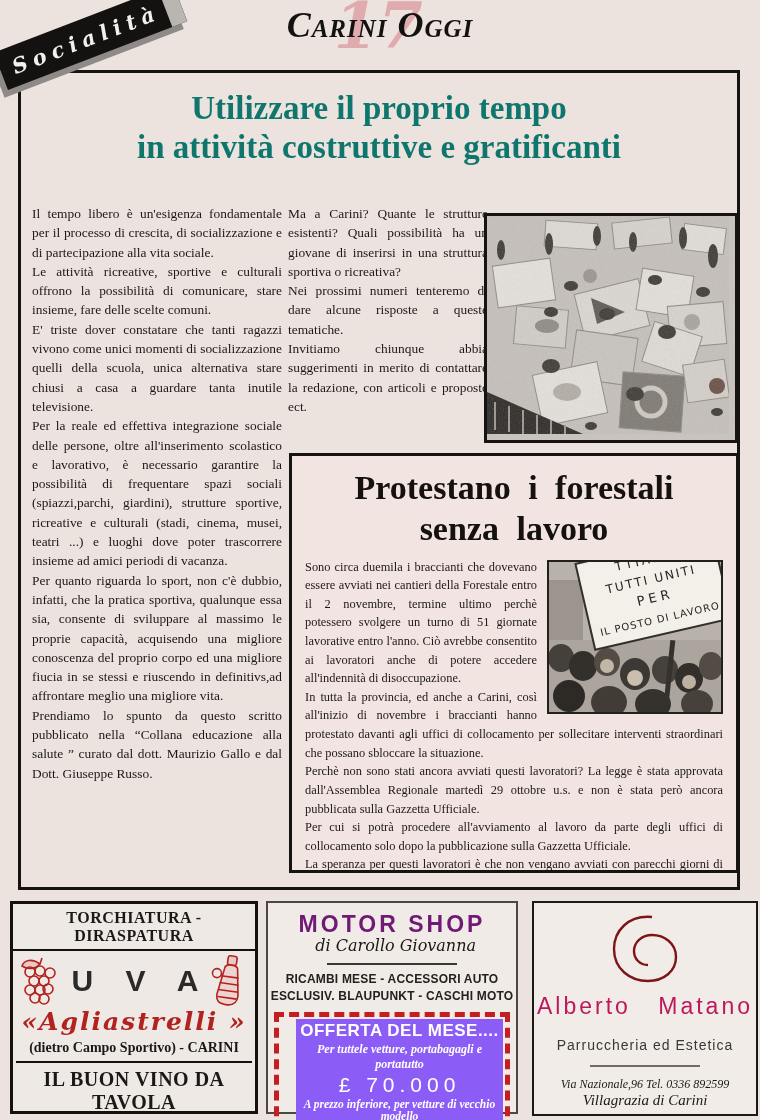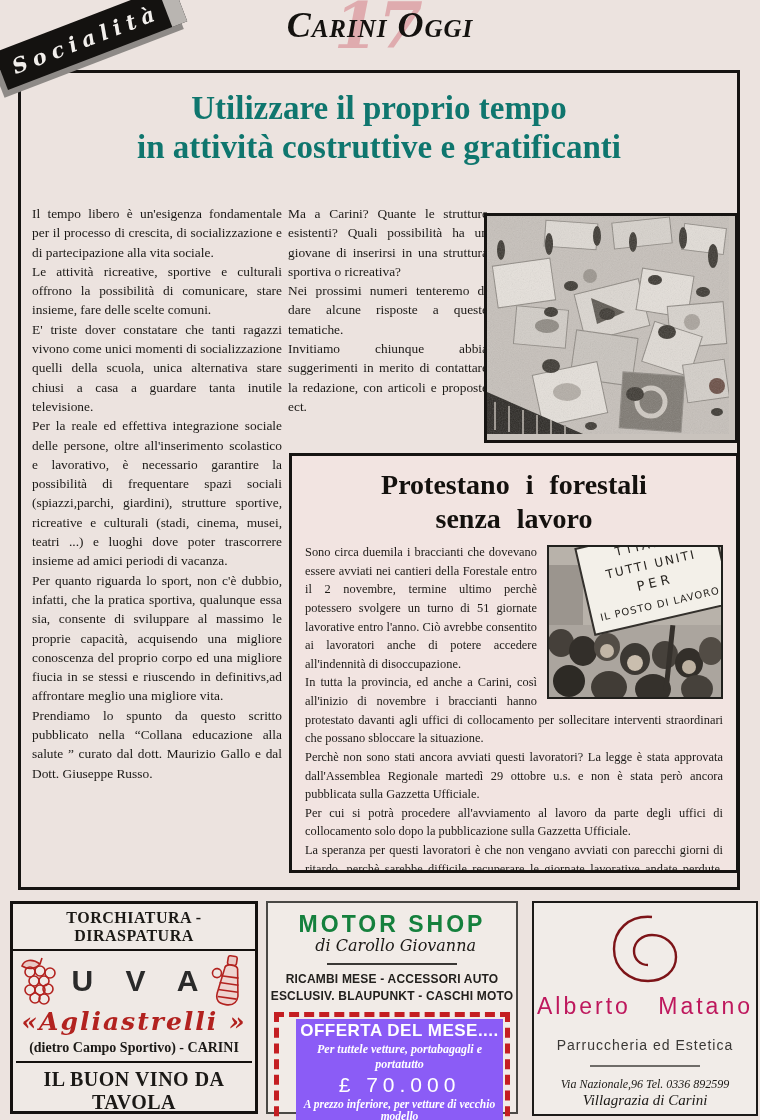--- a/index.html
+++ b/index.html
@@ -60,21 +60,21 @@
     position:absolute;left:463px;top:140px;width:248px;height:224px;
     border:3px solid #161412;background:#c9c3bd;
   }
   
   .forestali-box{
     position:absolute;left:268px;top:380px;width:444px;height:414px;
     border:3px solid #161412;background:#f2e4e1;overflow:hidden;
   }
   .forestali-title{
     margin-top:12px;text-align:center;font-weight:bold;
-    font-size:28px;line-height:1.2;word-spacing:9px;color:#14110e;
+    font-size:34px;line-height:1.2;word-spacing:9px;color:#14110e;
   }
   .forestali-body{
     margin:8px 13px 0 13px;text-align:justify;
     font-size:12.4px;line-height:1.5;
   }
   .forestali-body p{margin:0;}
   .protest-photo{
     float:right;width:172px;height:150px;border:2px solid #21201d;
     margin:2px 0 8px 10px;background:#a8a29b;
   }
@@ -93,21 +93,21 @@
   .agliastrelli{
     font-family:"DejaVu Serif", serif;font-style:italic;font-weight:bold;
     color:#b2221f;font-size:25px;letter-spacing:2px;margin-top:0px;
   }
   .uva-dietro{font-weight:bold;font-size:14px;margin-top:4px;}
   .uva-rule{border-top:2px solid #14110f;margin:5px 3px;}
   .uva-line1{font-weight:bold;font-size:20px;letter-spacing:.5px;}
   .motor-ad{left:266px;width:248px;height:209px;border:2px solid #4a4845;text-align:center;background:#f1ebe7;}
   .motor-title{
     font-family:"Liberation Sans", sans-serif;font-weight:bold;
-    font-size:23px;letter-spacing:3px;margin-top:8px;color:#15803d;
+    font-size:23px;letter-spacing:3px;margin-top:8px;color:#701a75;
   }
   .motor-sub{
     font-family:"DejaVu Serif", serif;font-style:italic;font-size:16px;
     text-align:right;padding-right:40px;margin-top:-2px;
   }
   .motor-rule{width:130px;border-top:2px solid #3a3835;margin:8px auto 6px;}
   .motor-line{
     font-family:"Liberation Sans", sans-serif;font-weight:bold;
     font-size:12px;letter-spacing:.2px;line-height:1.45;color:#23211e;
   }

